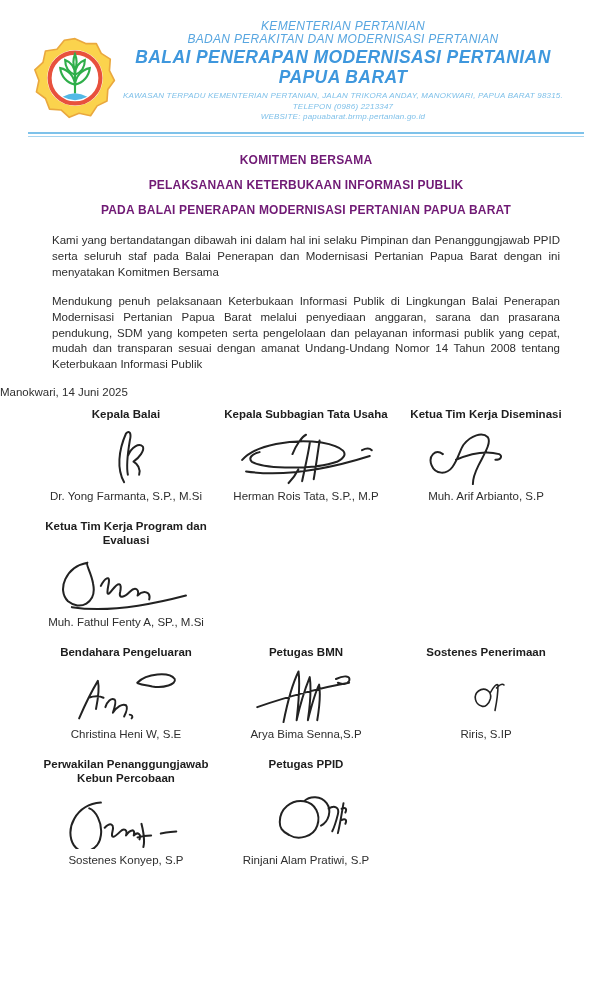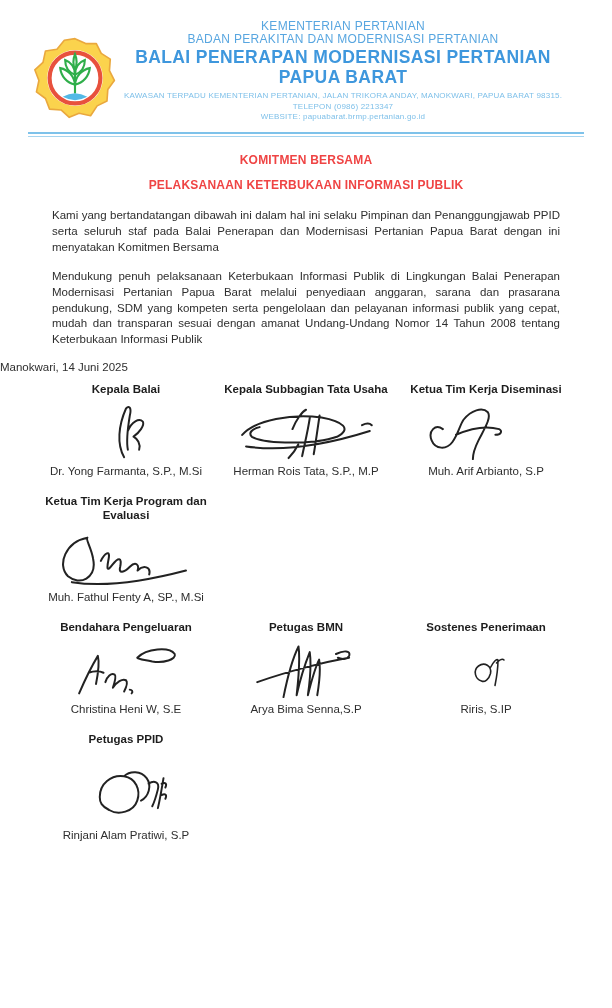--- a/index.html
+++ b/index.html
@@ -14,20 +14,21 @@
     height: 1008px;
     margin: 0 auto;
     background: #ffffff;
     overflow: hidden;
   }
 
   
   .letterhead {
     position: relative;
     padding-top: 20px;
+    font-style: italic;
   }
   .logo-wrap {
     position: absolute;
     left: 34px;
     top: 36px;
     width: 82px;
     height: 84px;
   }
   .head-text {
     margin-left: 100px;
@@ -62,21 +63,21 @@
   }
 
   
   .doc-title {
     margin-top: 16px;
     text-align: center;
   }
   .doc-title div {
     font-size: 12px;
     font-weight: bold;
-    color: #ef4444;
+    color: #701a75;
     letter-spacing: 0.2px;
     margin-bottom: 11px;
   }
 
   
   .body-text {
     margin: 16px 52px 0 52px;
   }
   .body-text p {
     font-size: 11.5px;
@@ -171,20 +172,21 @@
       <div class="head-line-xs first">KAWASAN TERPADU KEMENTERIAN PERTANIAN, JALAN TRIKORA ANDAY, MANOKWARI, PAPUA BARAT 98315.</div>
       <div class="head-line-xs">TELEPON (0986) 2213347</div>
       <div class="head-line-xs">WEBSITE: papuabarat.brmp.pertanian.go.id</div>
     </div>
     <div class="double-rule"></div>
   </div>
 
   <div class="doc-title">
     <div>KOMITMEN BERSAMA</div>
     <div>PELAKSANAAN KETERBUKAAN INFORMASI PUBLIK</div>
+    <div>PADA BALAI PENERAPAN MODERNISASI PERTANIAN PAPUA BARAT</div>
   </div>
 
   <div class="body-text">
     <p>Kami yang bertandatangan dibawah ini dalam hal ini selaku Pimpinan dan Penanggungjawab PPID serta seluruh staf pada Balai Penerapan dan Modernisasi Pertanian Papua Barat dengan ini menyatakan Komitmen Bersama</p>
     <p>Mendukung penuh pelaksanaan Keterbukaan Informasi Publik di Lingkungan Balai Penerapan Modernisasi Pertanian Papua Barat melalui penyediaan anggaran, sarana dan prasarana pendukung, SDM yang kompeten serta pengelolaan dan pelayanan informasi publik yang cepat, mudah dan transparan sesuai dengan amanat Undang-Undang Nomor 14 Tahun 2008 tentang Keterbukaan Informasi Publik</p>
   </div>
 
   <div class="date-line">Manokwari, 14 Juni 2025</div>
 
   <div class="sig-grid">
@@ -256,20 +258,29 @@
           <svg viewBox="0 0 160 60" width="120" height="54">
             <path class="sig-stroke" d="M74 46 C66 44 62 32 70 26 C78 20 88 26 86 36 C84 44 78 48 74 46 M86 28 C90 20 94 16 96 18 C96 28 94 42 92 52 M94 22 C98 18 102 16 104 18"></path>
           </svg>
         </div>
         <div class="sig-name">Riris, S.IP</div>
       </div>
     </div>
 
     <div class="sig-row row-tall">
       <div class="sig-cell">
+        <div class="sig-role">Perwakilan Penanggungjawab Kebun Percobaan</div>
+        <div class="sig-box">
+          <svg viewBox="0 0 160 60" width="160" height="58">
+            <path class="sig-stroke" d="M54 12 C28 14 16 40 26 56 C34 68 52 62 54 46 C56 32 48 20 42 18 M58 38 C64 32 68 34 66 42 C64 50 68 48 74 42 C78 38 82 40 80 46 C84 40 90 38 88 46 C92 42 96 44 94 50 M96 34 C98 42 100 50 98 58 M92 48 C98 46 104 46 106 46 M116 44 C122 43 128 42 132 42"></path>
+          </svg>
+        </div>
+        <div class="sig-name">Sostenes Konyep, S.P</div>
+      </div>
+      <div class="sig-cell">
         <div class="sig-role">Petugas PPID</div>
         <div class="sig-box">
           <svg viewBox="0 0 160 60" width="150" height="58">
             <path class="sig-stroke" d="M52 32 C52 18 64 8 78 10 C90 12 96 24 92 36 C88 48 72 52 62 46 C54 42 52 38 52 32 M78 10 C84 4 96 4 102 12 C108 20 104 32 96 36 M104 18 C110 14 116 16 114 24 C112 32 110 38 108 42 M120 12 C118 24 116 36 114 44 M118 18 C122 16 124 18 122 22 M118 30 C122 28 124 30 122 34"></path>
           </svg>
         </div>
         <div class="sig-name">Rinjani Alam Pratiwi, S.P</div>
       </div>
       <div class="sig-cell"></div>
     </div>

